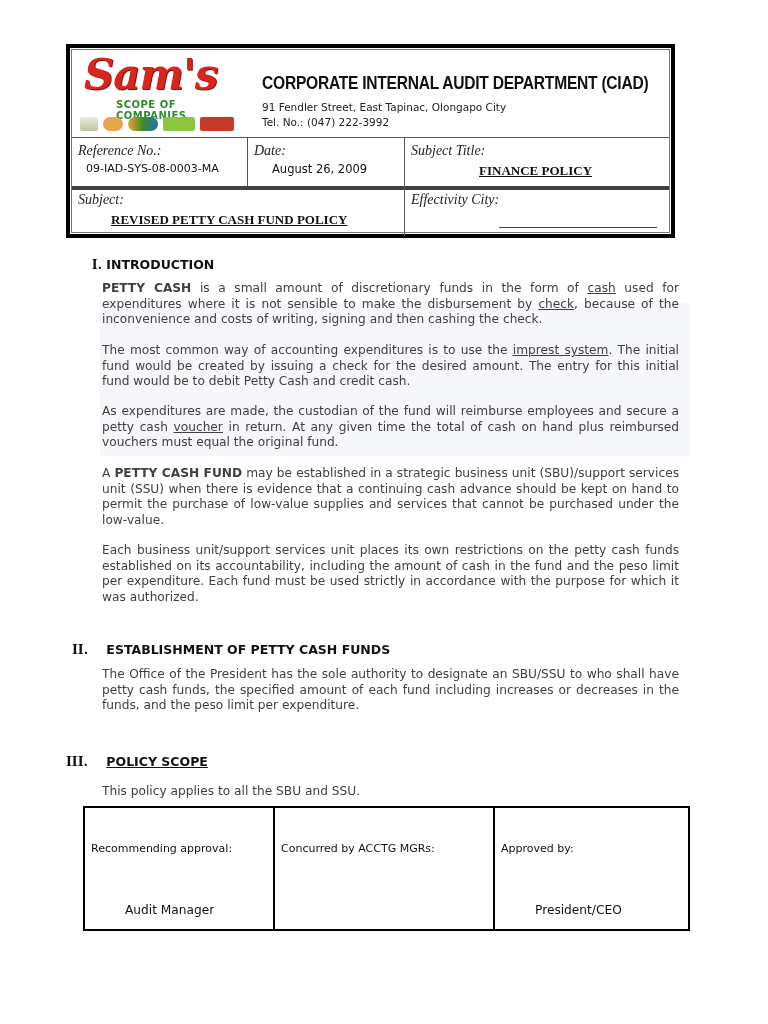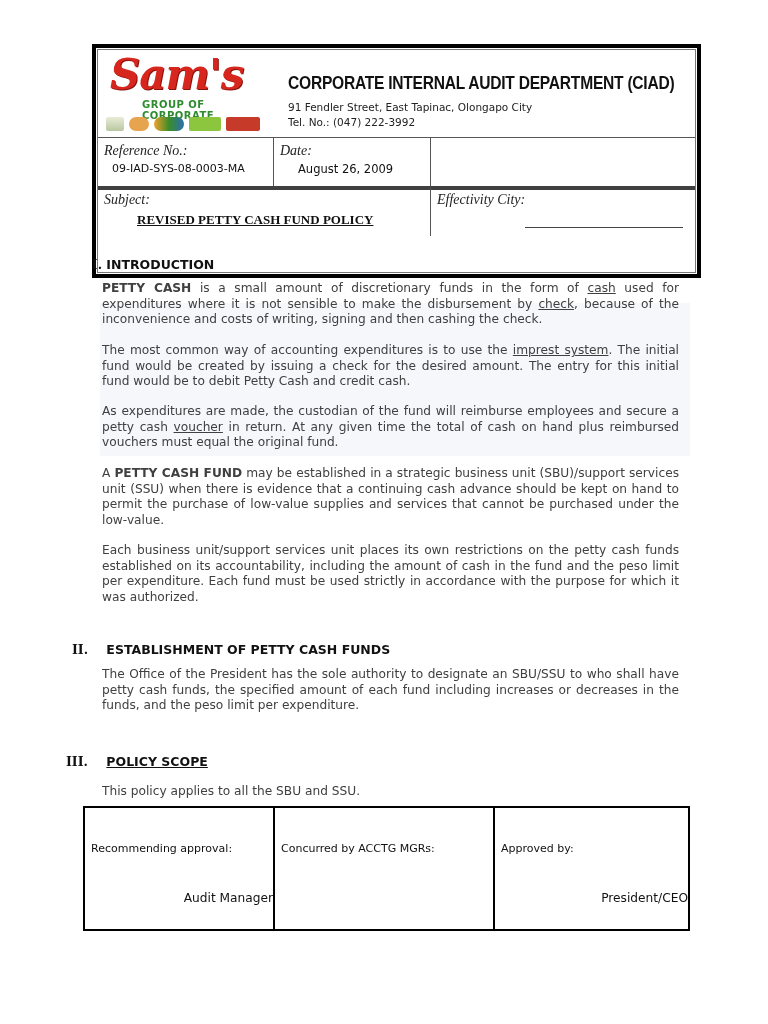--- a/index.html
+++ b/index.html
@@ -1,20 +1,20 @@
 <!DOCTYPE html>
 <html><head>
 <meta charset="utf-8">
 <style>
   html, body { margin: 0; padding: 0; background: #ffffff; }
   body { width: 768px; height: 1024px; position: relative; overflow: hidden;
          font-family: "DejaVu Sans", sans-serif; color: #111; }
 
   
-  .header-box { position: absolute; left: 92px; top: 44px; width: 609px; height: 234px;
+  .header-box { position: absolute; left: 66px; top: 44px; width: 609px; height: 194px;
                 border: 4px solid #000; box-sizing: border-box; padding-left: 16px; }
   .header-inner { position: absolute; inset: 1px; border: 1px solid #777; }
   .logo-row { position: absolute; left: 0; top: 0; right: 0; height: 87px; border-bottom: 1px solid #555; }
   .logo { position: absolute; left: 8px; top: 4px; width: 170px; height: 80px; }
   .logo-word { position: absolute; left: 4px; top: -4px; font-family: "DejaVu Serif", serif;
                font-weight: bold; font-style: italic; font-size: 42px; color: #d7261e;
                letter-spacing: -1px; text-shadow: 1px 1px 0 #8a120c; }
   .logo-sub { position: absolute; left: 36px; top: 45px; font-family: "DejaVu Sans", sans-serif;
               font-weight: bold; font-size: 10px; color: #2e8b2e; letter-spacing: 0.5px; }
   .logo-brands { position: absolute; left: 0; top: 62px; height: 16px; width: 170px; display: flex; gap: 5px; align-items: center; }
@@ -51,32 +51,32 @@
   .para b { font-weight: bold; }
   .u { text-decoration: underline; }
 
   
   .sig-table { position: absolute; left: 83px; top: 806px; width: 607px; height: 125px;
                border: 2px solid #000; box-sizing: border-box; display: flex; }
   .sig-col { position: relative; height: 100%; box-sizing: border-box; }
   .sig-col + .sig-col { border-left: 2px solid #000; }
   .sig-col.c1 { width: 188px; } .sig-col.c2 { width: 220px; } .sig-col.c3 { flex: 1; }
   .sig-label { position: absolute; left: 6px; top: 2px; font-size: 11px; white-space: nowrap; margin-top: 32px; }
-  .sig-name { position: absolute; left: 0; right: 0; bottom: 24px; text-align: right; font-size: 12.2px; white-space: nowrap; margin-left: 40px; }
+  .sig-name { position: absolute; left: 0; right: 0; bottom: 12px; text-align: left; font-size: 12.2px; white-space: nowrap; margin-left: 40px; }
 </style>
 </head>
 <body>
 
 <div class="header-box">
   <div class="header-inner">
 
     <div class="logo-row">
       <div class="logo">
         <div class="logo-word">Sam's</div>
-        <div class="logo-sub">GROUP OF CORPORATE</div>
+        <div class="logo-sub">SCOPE OF COMPANIES</div>
         <div class="logo-brands">
           <span class="brand b1"></span>
           <span class="brand b2"></span>
           <span class="brand b3"></span>
           <span class="brand b4"></span>
           <span class="brand b5"></span>
         </div>
       </div>
       <div class="dept-title">CORPORATE INTERNAL AUDIT DEPARTMENT (CIAD)</div>
       <div class="dept-addr">91 Fendler Street, East Tapinac, Olongapo City</div>
@@ -84,20 +84,24 @@
     </div>
 
     <div class="meta-row r1">
       <div class="cell bordered-right" style="left:0;width:175px;">
         <span class="lbl">Reference No.:</span>
         <span class="val" style="left:14px;font-size:11px;">09-IAD-SYS-08-0003-MA</span>
       </div>
       <div class="cell bordered-right" style="left:176px;width:156px;text-align:right;">
         <span class="lbl">Date:</span>
         <span class="val" style="left:24px;">August 26, 2009</span>
+      </div>
+      <div class="cell" style="left:333px;right:0;">
+        <span class="lbl">Subject Title:</span>
+        <span class="val-serif" style="left:74px;">FINANCE POLICY</span>
       </div>
     </div>
 
     <div class="meta-row r2">
       <div class="cell bordered-right" style="left:0;width:332px;">
         <span class="lbl">Subject:</span>
         <span class="val-serif" style="left:39px;">REVISED PETTY CASH FUND POLICY</span>
       </div>
       <div class="cell" style="left:333px;right:0;">
         <span class="lbl">Effectivity City:</span>

